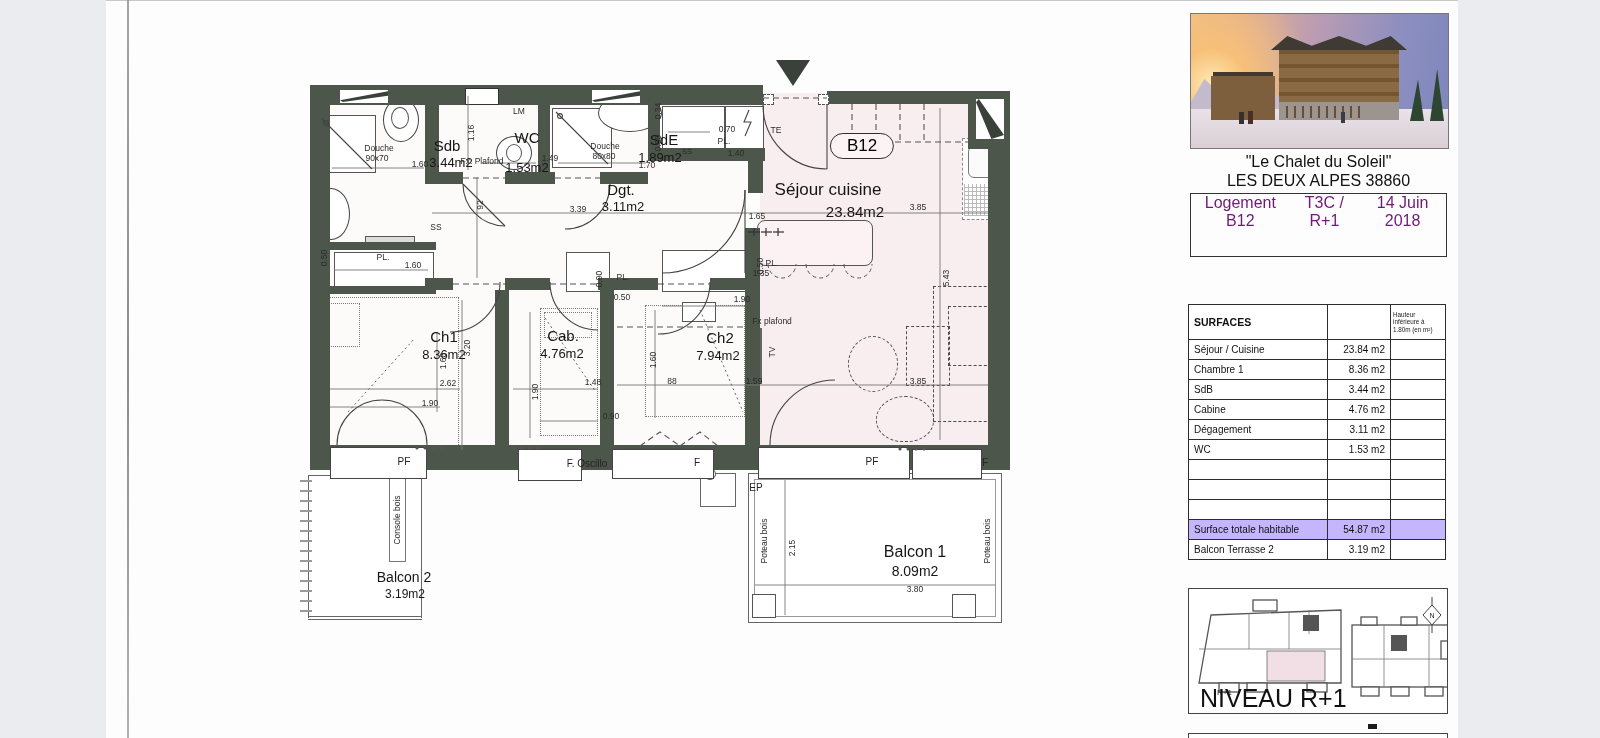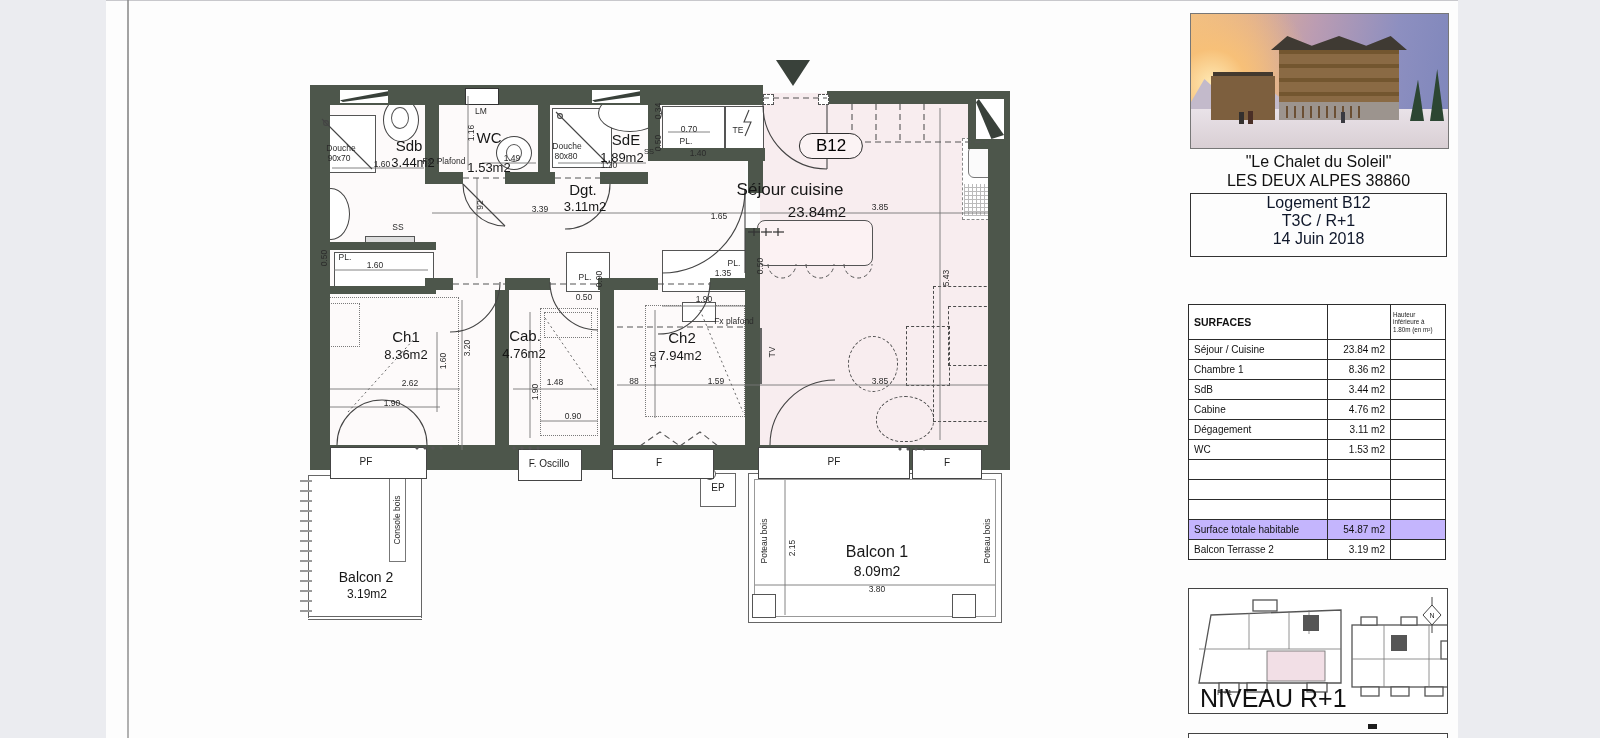--- a/index.html
+++ b/index.html
@@ -3,42 +3,42 @@
 <meta charset="utf-8">
 <style>
   html,body{margin:0;padding:0;background:#ebecf0;}
   #stage{position:relative;width:1600px;height:738px;overflow:hidden;
          font-family:"Liberation Sans",sans-serif;background:#ebecf0;}
   .paper{position:absolute;left:106px;top:0;width:1352px;height:738px;background:#fdfdfd;border-top:1px solid #c8c8cc;}
   .scanline{position:absolute;left:127px;top:0;width:2px;height:738px;background:linear-gradient(#888,#666,#999);opacity:.75;}
   .abs{position:absolute;}
   .wall{position:absolute;background:#4d564b;}
   .fill{position:absolute;}
-  .lbl{position:absolute;color:#161616;white-space:nowrap;transform:translate(-50%,-50%);line-height:1.05;}
+  .lbl{position:absolute;color:#161616;white-space:nowrap;transform:translate(-50%,-50%);line-height:1.05;margin-left:38px;}
   .vlbl{position:absolute;color:#161616;white-space:nowrap;transform:translate(-50%,-50%) rotate(-90deg);}
   .dim{font-size:8.5px;color:#2b2b2b;}
   .rname{font-size:15px;}
   .rarea{font-size:13px;}
   .dash{position:absolute;border:1.4px dashed #4b4b4b;background:transparent;}
   .dot{position:absolute;border:1.3px dotted #7a7a7a;background:transparent;}
   .thin{position:absolute;border:1px solid #555;background:#fff;}
   .badge{position:absolute;border:1.4px solid #2e2e2e;border-radius:15px;background:#fbf3f4;
          font-size:17px;padding:2px 16px;transform:translate(-50%,-50%);}
   .winbox{position:absolute;background:#fff;border:1px solid #444;}
   .winlab{font-size:10px;color:#222;}
   svg.overlay{position:absolute;left:0;top:0;z-index:6;pointer-events:none;}
   .z1{z-index:1}.z3{z-index:3}.z4{z-index:4}.z5{z-index:5}.z10{z-index:10}
   
   .photo{position:absolute;left:1190px;top:13px;width:257px;height:134px;border:1px solid #777;overflow:hidden;
      background:
        radial-gradient(circle at 8% 52%, #ffe9b4 0%, #f7c078 14%, rgba(247,192,120,0) 42%),
        linear-gradient(100deg,#eec089 0%,#dcae96 22%,#bb9cb2 45%,#8d8fc0 75%,#7e86bb 100%);}
   .cap{position:absolute;left:1190px;width:257px;text-align:center;font-size:16px;color:#111;}
   .infobox{position:absolute;left:1190px;top:193px;width:255px;height:62px;border:1.4px solid #333;
-           display:flex;flex-direction:column;justify-content:flex-start;text-align:center;font-size:16px;color:#0f172a;}
+           display:flex;flex-direction:row;justify-content:flex-end;text-align:center;font-size:16px;color:#701a75;}
   table.surf{position:absolute;left:1188px;top:272px;width:258px;border-collapse:collapse;
              font-size:10px;color:#111;background:#fff;margin-top:32px;}
   table.surf td{border:1px solid #2c2c2c;padding:0 5px;height:19px;}
   table.surf td.val{text-align:right;width:52px;}
   table.surf td.h3{width:44px;}
   table.surf tr.hdr td{height:32px;}
   .surf .title{font-weight:bold;font-size:10.5px;}
   .surf .note{font-size:6.3px;line-height:1.15;color:#222;padding:1px 2px;}
   .surf tr.total td{background:#c4b5fd;}
   .nivbox{position:absolute;left:1188px;top:588px;width:258px;height:124px;border:1.3px solid #444;background:#fff;}
@@ -264,21 +264,21 @@
   <span class="vlbl dim z10" style="left:658px;top:111px;">0.34</span>
   <span class="lbl dim z10" style="left:738px;top:130px;">TE</span>
 
   <span class="lbl rname z10" style="left:583px;top:190px;">Dgt.</span>
   <span class="lbl rarea z10" style="left:585px;top:207px;">3.11m2</span>
   <span class="lbl dim z10" style="left:540px;top:209px;">3.39</span>
   <span class="vlbl dim z10" style="left:480px;top:205px;">92</span>
   <span class="lbl dim z10" style="left:719px;top:216px;">1.65</span>
   <span class="lbl dim z10" style="left:398px;top:227px;">SS</span>
 
-  <span class="badge z10" style="left:831px;top:146px;">B12</span>
+  <span class="badge z10" style="left:862px;top:146px;">B12</span>
   <span class="lbl z10" style="left:790px;top:190px;font-size:17px;">Séjour cuisine</span>
   <span class="lbl z10" style="left:817px;top:212px;font-size:15px;">23.84m2</span>
   <span class="lbl dim z10" style="left:880px;top:207px;">3.85</span>
   <span class="vlbl dim z10" style="left:946px;top:278px;">5.43</span>
   <span class="lbl dim z10" style="left:880px;top:381px;">3.85</span>
   <span class="vlbl dim z10" style="left:772px;top:352px;">TV</span>
 
   <span class="vlbl dim z10" style="left:324px;top:258px;">0.50</span>
   <span class="lbl dim z10" style="left:345px;top:257px;">PL.</span>
   <span class="lbl dim z10" style="left:375px;top:265px;">1.60</span>

